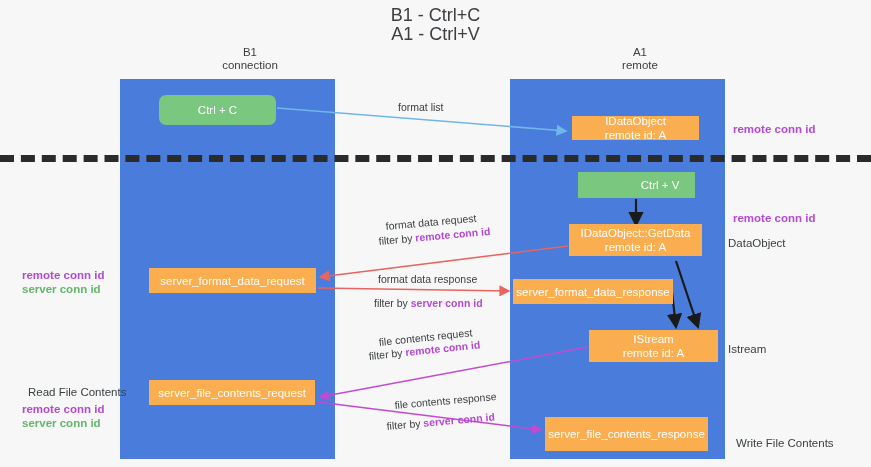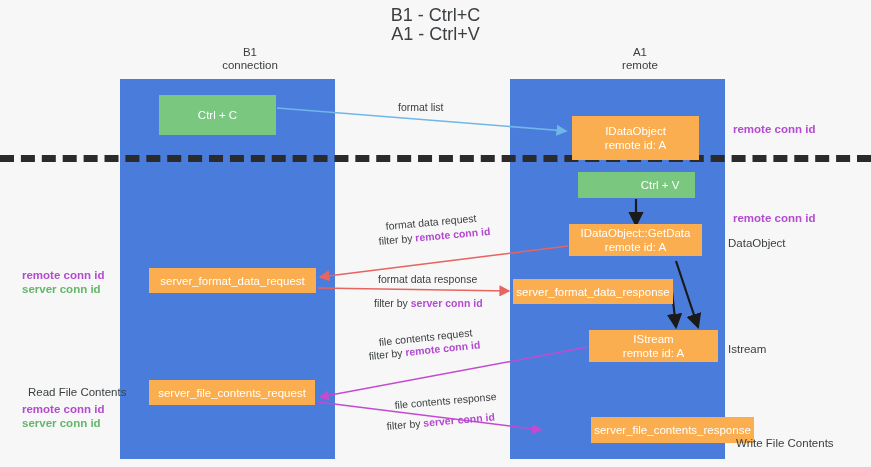--- a/index.html
+++ b/index.html
@@ -41,29 +41,29 @@
   .box{
     box-sizing:border-box;
     display:flex;flex-direction:column;
     align-items:center;justify-content:center;
     color:#ffffff;font-size:11.5px;line-height:14px;
     text-align:center;white-space:pre;
   }
   .green{background:#7ac77f;}
   .orange{background:#fbae50;}
 
-  #box-ctrlc{left:159px;top:95px;width:117px;height:40px;}
+  #box-ctrlc{left:159px;top:95px;width:117px;height:30px;border-radius:7px;}
   #box-ctrlv{left:578px;top:172px;width:117px;height:26px;padding-left:47px;}
-  #box-idataobject{left:572px;top:116px;width:127px;height:44px;}
+  #box-idataobject{left:572px;top:116px;width:127px;height:24px;}
   #box-getdata{left:569px;top:224px;width:133px;height:32px;}
   #box-fmtreq{left:149px;top:268px;width:167px;height:25px;}
   #box-fmtresp{left:513px;top:279px;width:160px;height:25px;}
   #box-istream{left:589px;top:330px;width:129px;height:32px;}
   #box-filereq{left:149px;top:380px;width:166px;height:25px;}
-  #box-fileresp{left:545px;top:417px;width:163px;height:26px;margin-left:46px;}
+  #box-fileresp{left:545px;top:417px;width:163px;height:34px;}
 
   
   .sidelab{font-size:11.5px;line-height:14px;white-space:pre;color:#3c4043;}
   .purple{color:#b44ad0;font-weight:bold;}
   .greenT{color:#63b76a;font-weight:bold;}
   .plain{color:#3c4043;}
 
   #lab-r1{left:733px;top:122px;}
   #lab-r2{left:733px;top:211px;}
   #lab-r3{left:728px;top:236px;}

